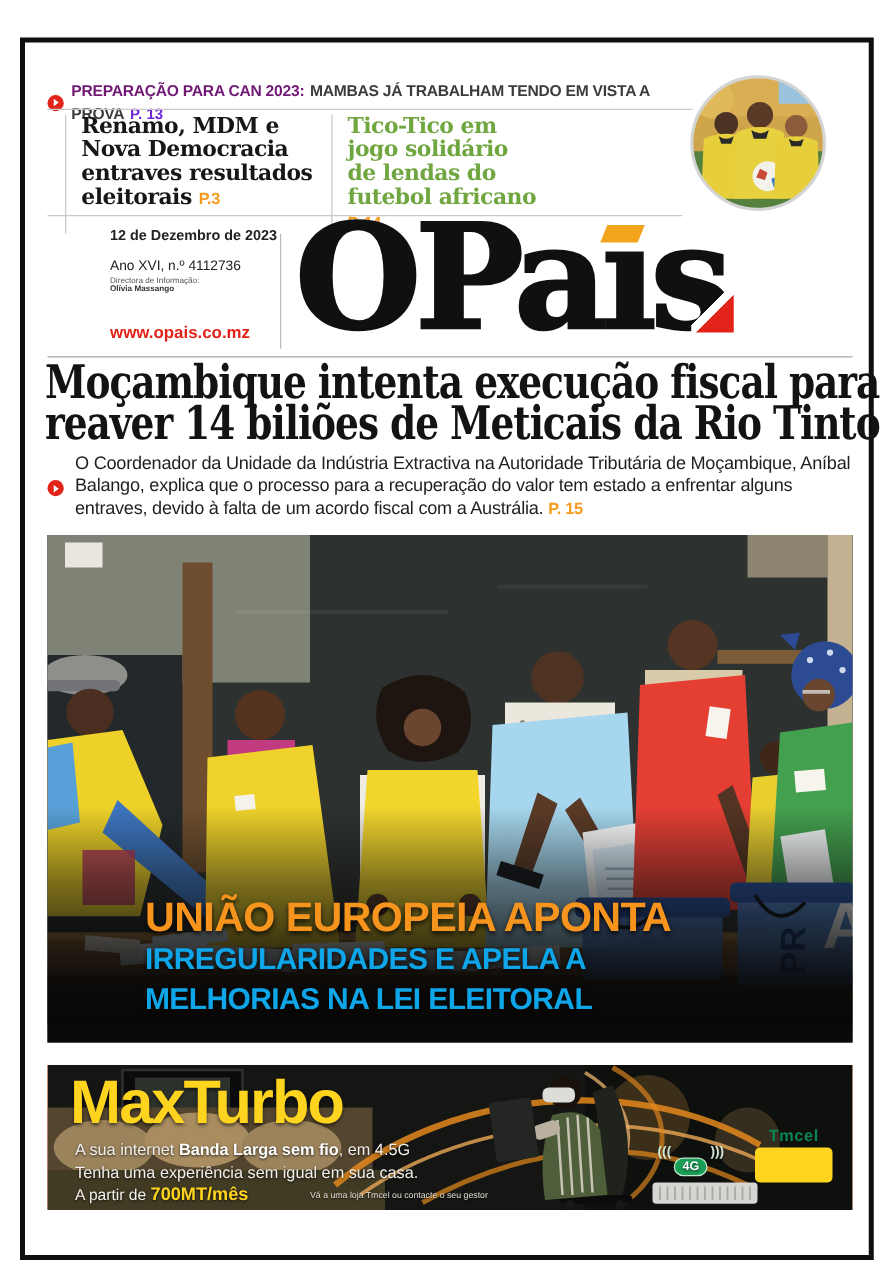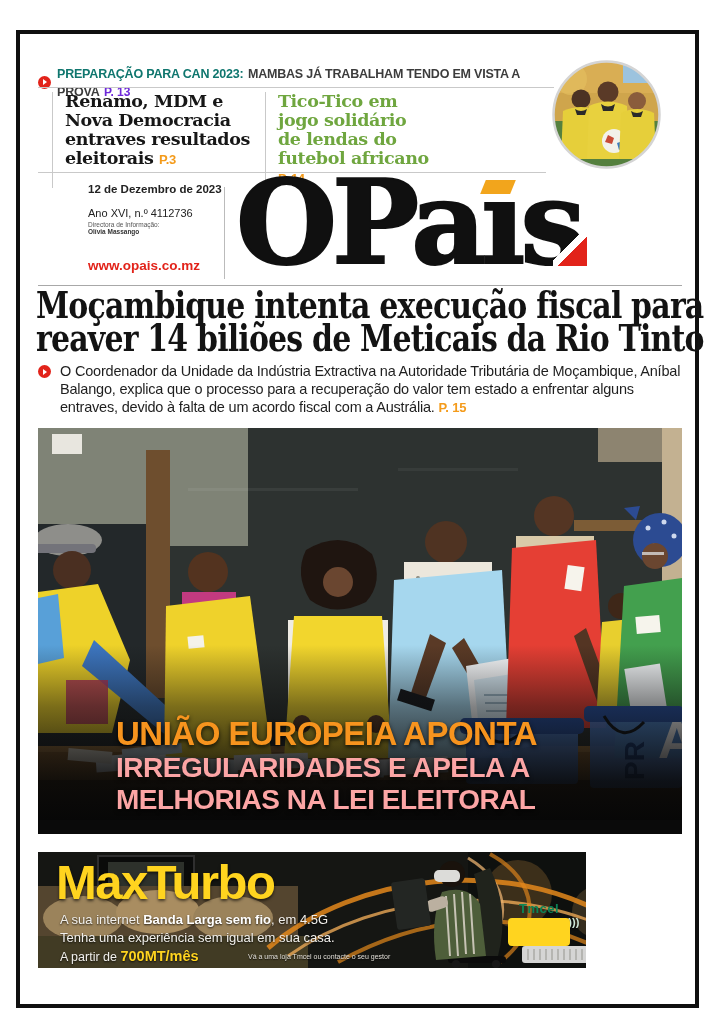--- a/index.html
+++ b/index.html
@@ -6,21 +6,21 @@
   .page{position:relative;width:717px;height:1024px;background:#ffffff;overflow:hidden;
         font-family:"Liberation Sans",sans-serif;}
   .frame{position:absolute;left:16px;top:30px;width:683px;height:978px;
          border:4px solid #0f0f0f;box-sizing:border-box;pointer-events:none;}
 
   
   .banner{position:absolute;left:38px;top:64px;width:516px;display:flex;align-items:center;gap:6px;}
   .arrow-bullet{width:13px;height:13px;border-radius:50%;background:#e2231a;position:relative;flex:0 0 13px;}
   .arrow-bullet::after{content:"";position:absolute;left:5px;top:3.5px;
       border-left:4px solid #fff;border-top:3px solid transparent;border-bottom:3px solid transparent;}
-  .banner .kicker{color:#0f766e;font-weight:bold;font-size:12.5px;letter-spacing:-0.2px;}
+  .banner .kicker{color:#701a75;font-weight:bold;font-size:12.5px;letter-spacing:-0.2px;}
   .banner .btext{color:#3c3c3c;font-weight:bold;font-size:12.5px;letter-spacing:-0.2px;}
   .banner .ref{color:#6d28d9;font-weight:bold;font-size:12px;}
   .rule{position:absolute;background:#c9c9c9;height:1px;}
 
   
   .cols{position:absolute;left:38px;top:92px;width:560px;display:flex;}
   .col{font-family:"DejaVu Serif",serif;font-weight:bold;font-size:17.5px;line-height:19px;
        letter-spacing:-0.4px;color:#171717;}
   .col .ref{color:#f49b1b;font-size:13px;font-family:"Liberation Sans",sans-serif;}
   .col1{width:158px;}
@@ -47,41 +47,41 @@
                   transform:skewX(-22deg);-webkit-text-stroke:0;}
   .logo-flag{position:absolute;right:-6px;bottom:12px;width:34px;height:34px;
       background:linear-gradient(135deg, rgba(0,0,0,0) 0 42%, #ffffff 42% 56%, #e2231a 56%);}
 
   
   .lead{position:absolute;left:36px;top:289px;width:652px;}
   .lead-line{font-family:"DejaVu Serif",serif;font-weight:bold;font-size:37px;line-height:33px;
              letter-spacing:-1px;color:#131313;white-space:nowrap;transform:scaleX(0.81);
              transform-origin:0 50%;}
   .standfirst{position:absolute;left:38px;top:362px;width:644px;display:flex;gap:9px;
-              padding-bottom:14px;border-bottom:1px solid #cfcfcf;}
+              padding-bottom:14px;border-bottom:1px solid #cfcfcf;align-items:center;}
   .standfirst .txt{font-size:14.5px;line-height:18px;color:#1f1f1f;letter-spacing:-0.2px;}
   .standfirst .ref{color:#f49b1b;font-weight:bold;font-size:13px;}
   .standfirst .arrow-bullet{margin-top:3px;}
 
   
   .photo{position:absolute;left:38px;top:428px;width:644px;height:406px;background:#222;}
   .photo svg.scene{position:absolute;left:0;top:0;}
   .photo-grad{position:absolute;left:0;right:0;bottom:14px;height:175px;
       background:linear-gradient(180deg, rgba(10,10,10,0) 0%, rgba(10,10,10,.5) 35%, rgba(8,8,8,.92) 78%, #070707 100%);}
   .photo-band{position:absolute;left:0;right:0;bottom:0;height:14px;background:#0a0a0a;}
   .photo-headline{position:absolute;left:78px;bottom:18px;font-weight:bold;letter-spacing:-0.5px;
       text-shadow:0 2px 4px rgba(0,0,0,.75);white-space:nowrap;margin-top:48px;}
   .ph1{color:#f7941e;font-size:33px;line-height:36px;}
-  .ph2,.ph3{color:#fca5a5;font-size:28px;line-height:32px;}
+  .ph2,.ph3{color:#0ea5e9;font-size:24px;line-height:32px;}
 
   .pub{position:absolute;left:38px;top:837px;width:644px;text-align:right;
        font-size:8px;font-weight:bold;color:#555;letter-spacing:0.5px;}
 
   
-  .ad{position:absolute;left:38px;top:852px;width:548px;height:116px;background:#c2410c;overflow:hidden;}
+  .ad{position:absolute;left:38px;top:852px;width:644px;height:116px;background:#c2410c;overflow:hidden;}
   .ad svg.adbg{position:absolute;left:0;top:0;}
   .ad-title{position:absolute;left:18px;top:2px;color:#ffd41f;font-weight:bold;font-size:49px;
             letter-spacing:-1.5px;text-shadow:0 2px 3px rgba(0,0,0,.6);}
   .ad-l1{position:absolute;left:22px;top:60px;color:#f2f0ec;font-size:13px;text-shadow:0 1px 2px rgba(0,0,0,.8);}
   .ad-l1 b{color:#ffffff;}
   .ad-l2{position:absolute;left:22px;top:78px;color:#f2f0ec;font-size:13px;text-shadow:0 1px 2px rgba(0,0,0,.8);}
   .ad-l3{position:absolute;left:22px;top:96px;color:#f2f0ec;font-size:12.5px;text-shadow:0 1px 2px rgba(0,0,0,.8);}
   .ad-l3 .price{color:#ffd41f;font-weight:bold;font-size:14.5px;}
   .ad-fine{position:absolute;left:210px;top:101px;width:300px;font-size:7px;color:#e0ddd6;
            text-shadow:0 1px 1px rgba(0,0,0,.8);}

